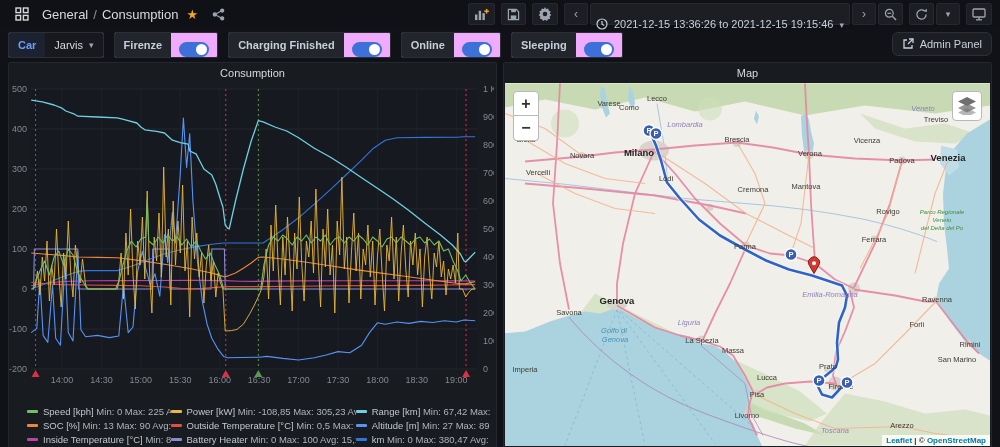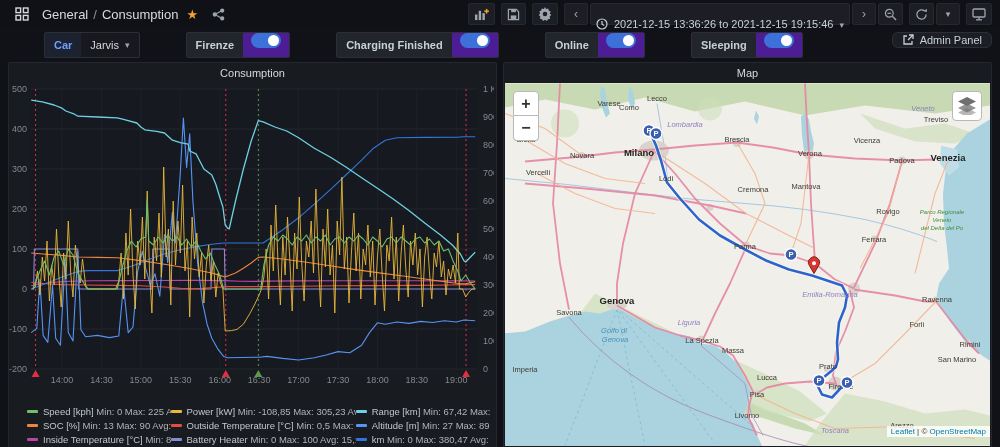--- a/index.html
+++ b/index.html
@@ -15,48 +15,48 @@
   .icon-btn { display:flex; align-items:center; justify-content:center; height:22px; min-width:24px; border-radius:2px; color:#9da5b0; background:#1c1e24; border:1px solid #26282f; cursor:pointer; font-size:12px; padding:0 5px; }
   .icon-plain { background:transparent; border:none; }
   .tp-group { display:flex; align-items:center; gap:2px; }
   .tp-text { font-size:11px; color:#c7d0d9; white-space:nowrap; display:flex; align-items:flex-end; gap:6px;margin-top:20px; }
   .caret { font-size:9px; color:#9da5b0; }
   .star { color:#f0a32e; font-size:13px; }
 
   
   .subnav { display:flex; align-items:flex-start; justify-content:space-between; padding:4px 8px 2px 8px; }
   .filters { display:flex; gap:10px; }
-  .chip-group { display:flex; align-items:flex-start; border:1px solid #2c3036; border-radius:2px; height:26px; background:#4c1d95; overflow:hidden;margin-left:36px; }
+  .chip-group { display:flex; align-items:flex-end; border:1px solid #2c3036; border-radius:2px; height:26px; background:#f0abfc; overflow:hidden; }
   .chip-label { background:#22252b; color:#c7d0d9; font-size:11px; font-weight:bold; padding:0 9px; height:100%; display:flex; align-items:center; }
   .chip-label.blue { color:#6e9fff; background:#1c2230; }
   .chip-value { font-size:11px; color:#d8d9da; padding:0 9px; display:flex; align-items:center; gap:6px; height:100%; background:#17191f; }
   .toggle { margin:0 8px; width:30px; height:15px; border-radius:8px; background:#3d71d9; position:relative; cursor:pointer; flex:none; }
   .toggle::after { content:""; position:absolute; right:2px; top:2px; width:11px; height:11px; border-radius:50%; background:#fff; }
-  .admin-btn { display:flex; align-items:center; gap:6px; border:1px solid #2c3036; background:#1c1e24; border-radius:6px; height:16px; padding:0 9px; font-size:11px; color:#c7d0d9; cursor:pointer; }
+  .admin-btn { display:flex; align-items:center; gap:6px; border:1px solid #2c3036; background:#1c1e24; border-radius:6px; height:24px; padding:0 9px; font-size:11px; color:#c7d0d9; cursor:pointer; }
 
   
   .panels { display:flex; gap:6px; padding:2px 8px 2px 8px; }
   .panel { width:489px; height:387px; background:#181b1f; border:1px solid #25272e; border-radius:2px; position:relative; }
   .panel-header { height:20px; display:flex; align-items:center; justify-content:center; font-size:11px; color:#d8d9da; cursor:pointer; }
   svg text { font-family:"Liberation Sans", sans-serif; }
 
   
   #legend { padding:2px 6px 0 18px; display:grid; grid-template-columns:31% 40% 29%; font-size:9.5px; color:#c2c7d0; line-height:14px; }
   .leg-item { white-space:nowrap; overflow:hidden; cursor:pointer; }
   .leg-swatch { display:inline-block; width:11px; height:3px; border-radius:1px; margin:0 5px 2px 0; vertical-align:middle; }
   .leg-stats { color:#aeb3bd; }
 
   
   .map-wrap { position:relative; width:485px; height:363px; margin:0 auto; overflow:hidden; background:#f1efe9; }
   .map-ctl { position:absolute; display:flex; flex-direction:column; top:8px; left:8px; gap:0; z-index:3; }
   .map-zoom-btn { width:26px; height:25px; background:#fff; border:1px solid #b9b9b9; color:#333; font-size:16px; font-weight:bold; display:flex; align-items:center; justify-content:center; cursor:pointer; }
   .map-zoom-btn:first-child { border-radius:4px 4px 0 0; }
   .map-zoom-btn:last-child { border-radius:0 0 4px 4px; border-top:none; }
   .layers-btn { position:absolute; top:8px; right:8px; width:30px; height:30px; background:#fff; border:1px solid #b9b9b9; border-radius:4px; display:flex; align-items:center; justify-content:center; cursor:pointer; z-index:3; }
-  .attribution { position:absolute; right:0; bottom:9px; background:rgba(255,255,255,.8); font-size:8px; color:#333; padding:1px 4px; z-index:3; }
+  .attribution { position:absolute; right:0; bottom:0; background:rgba(255,255,255,.8); font-size:8px; color:#333; padding:1px 4px; z-index:3;font-weight:bold; }
   .attribution .lnk { color:#0078a8; cursor:pointer; }
 </style>
 </head>
 <body>
 
 <div id="app">
 
   <div class="topnav">
     <div class="nav-left">
       <span class="icon-plain icon-btn" style="padding:0">

